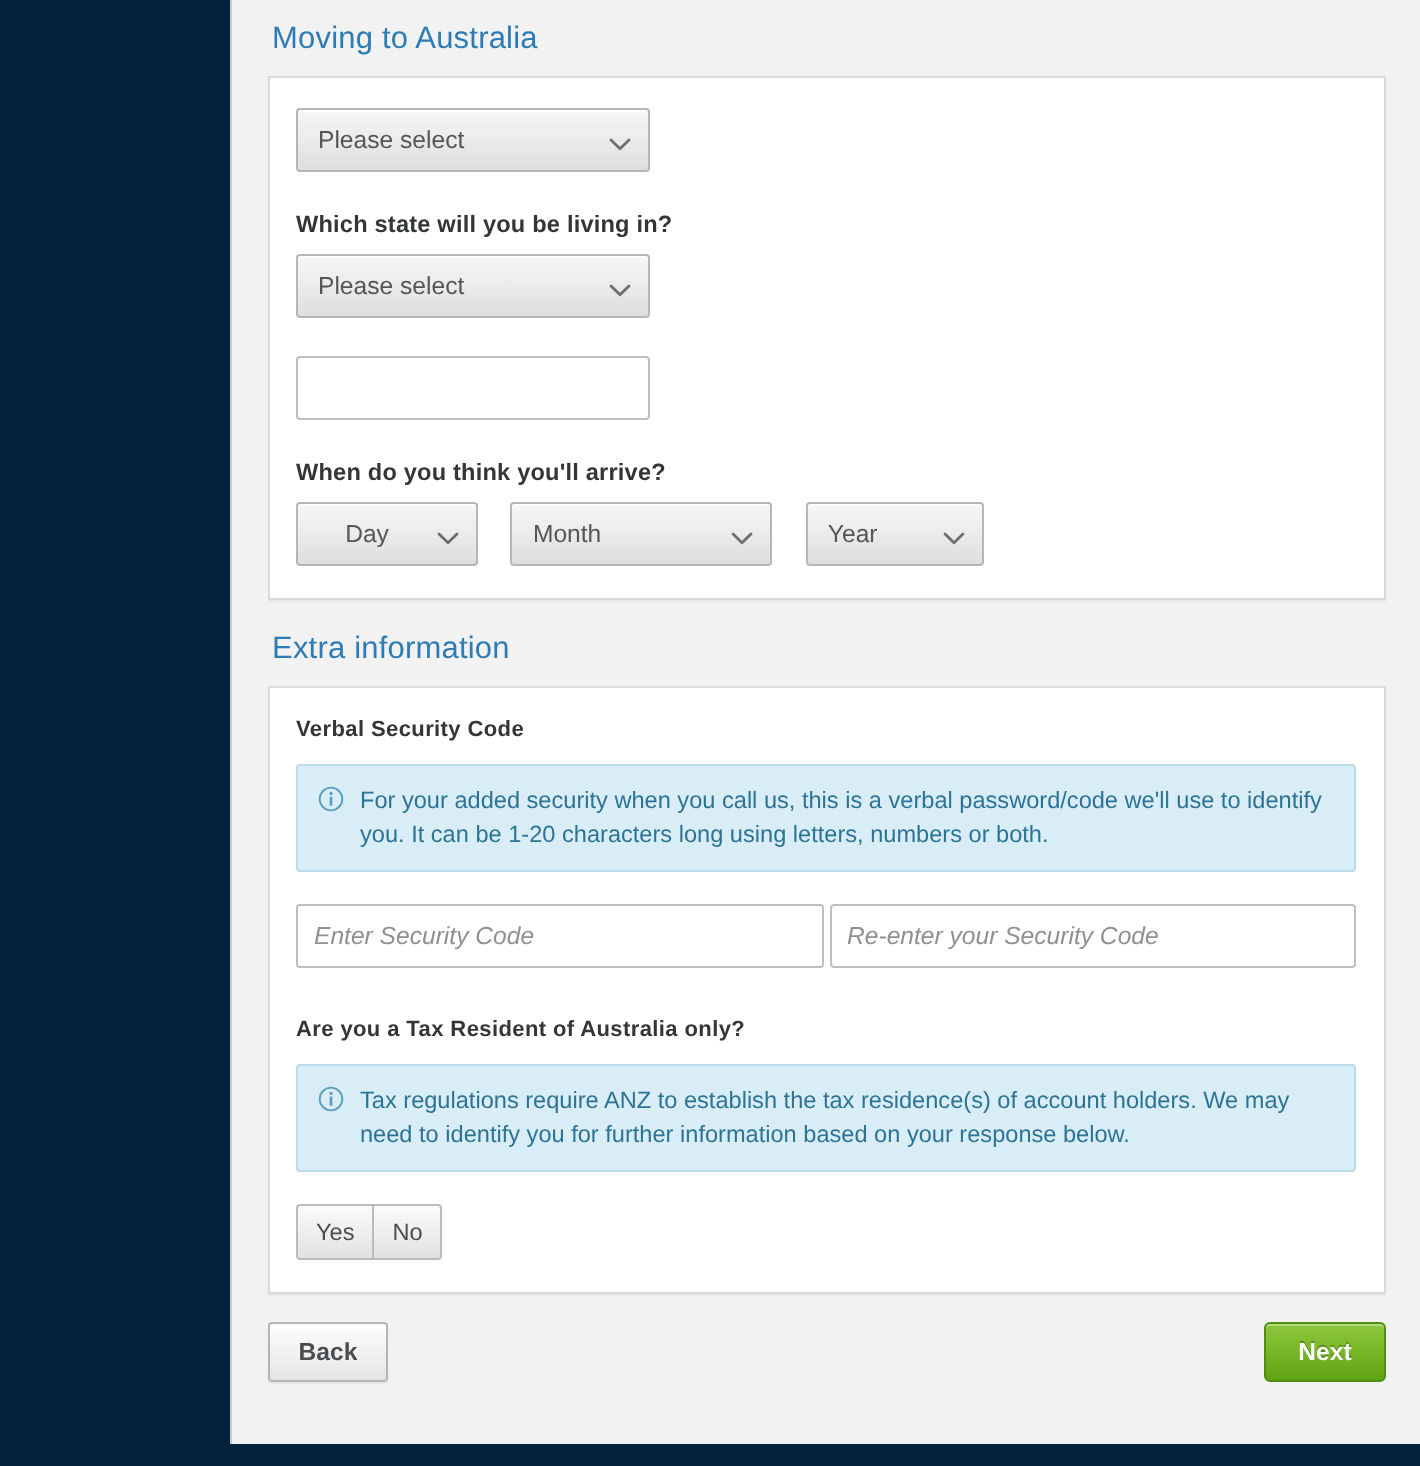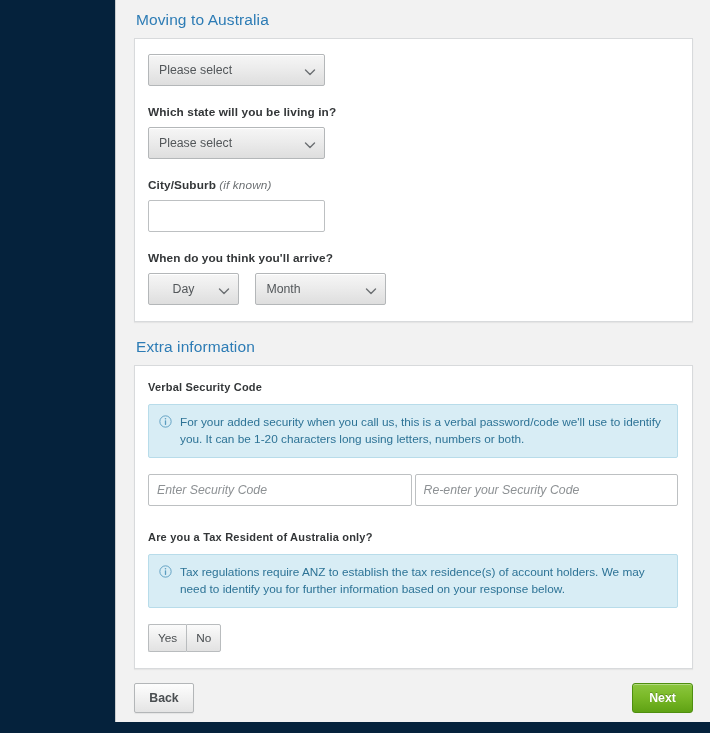--- a/index.html
+++ b/index.html
@@ -301,21 +301,20 @@
               <span class="sel-text">Please select</span>
               <span class="chev">
                 <svg viewBox="0 0 12 12" width="12" height="12">
                   <path d="M1.5 4 L6 8.4 L10.5 4" fill="none" stroke="#6b6f72" stroke-width="1.4" stroke-linecap="round" stroke-linejoin="round"></path>
                 </svg>
               </span>
             </div>
           </div>
 
           <div class="field">
-            <span class="field-label"><span>City/Suburb</span> <span class="hint">(if known)</span></span>
             <input class="text-input w-city" type="text" value="" style="">
           </div>
 
           <div class="field">
             <span class="field-label">When do you think you'll arrive?</span>
             <div class="date-row">
               <div class="select w-day">
                 <span class="sel-text">Day</span>
                 <span class="chev">
                   <svg viewBox="0 0 12 12" width="12" height="12">
@@ -324,20 +323,28 @@
                 </span>
               </div>
               <div class="select w-month">
                 <span class="sel-text">Month</span>
                 <span class="chev">
                   <svg viewBox="0 0 12 12" width="12" height="12">
                     <path d="M1.5 4 L6 8.4 L10.5 4" fill="none" stroke="#6b6f72" stroke-width="1.4" stroke-linecap="round" stroke-linejoin="round"></path>
                   </svg>
                 </span>
               </div>
+              <div class="select w-year">
+                <span class="sel-text">Year</span>
+                <span class="chev">
+                  <svg viewBox="0 0 12 12" width="12" height="12">
+                    <path d="M1.5 4 L6 8.4 L10.5 4" fill="none" stroke="#6b6f72" stroke-width="1.4" stroke-linecap="round" stroke-linejoin="round"></path>
+                  </svg>
+                </span>
+              </div>
             </div>
           </div>
 
         </div>
       </div>
 
       <h2 class="section-heading second">Extra information</h2>
 
       <div class="card">
         <div class="card-body">

